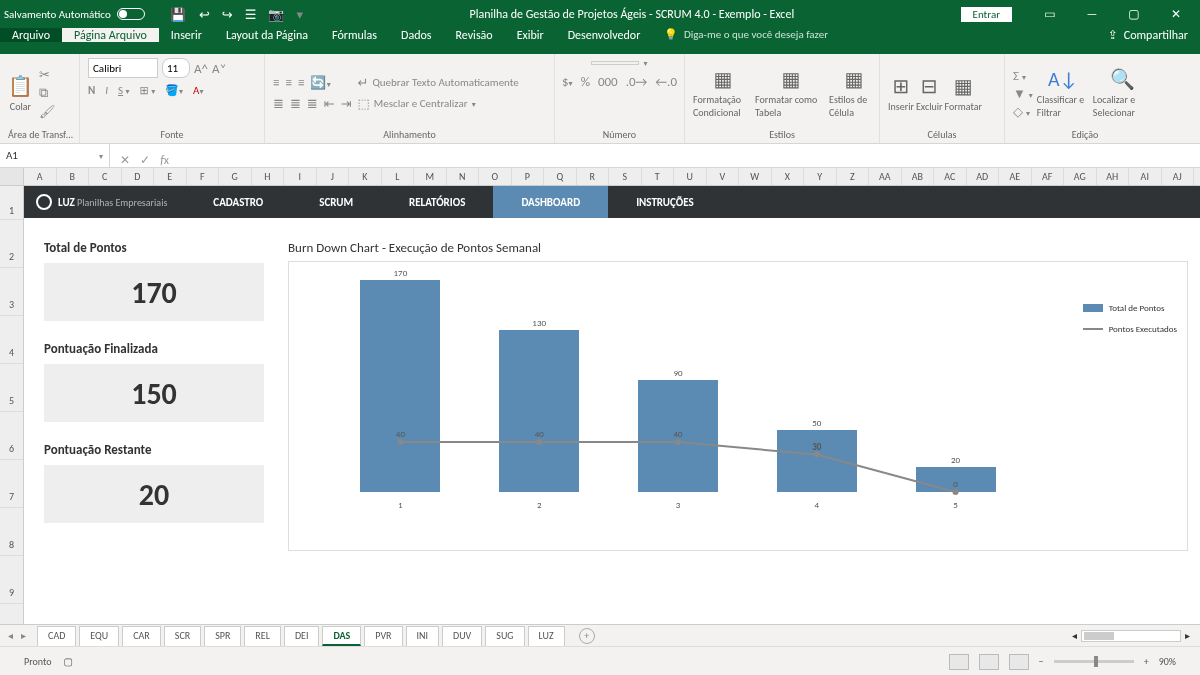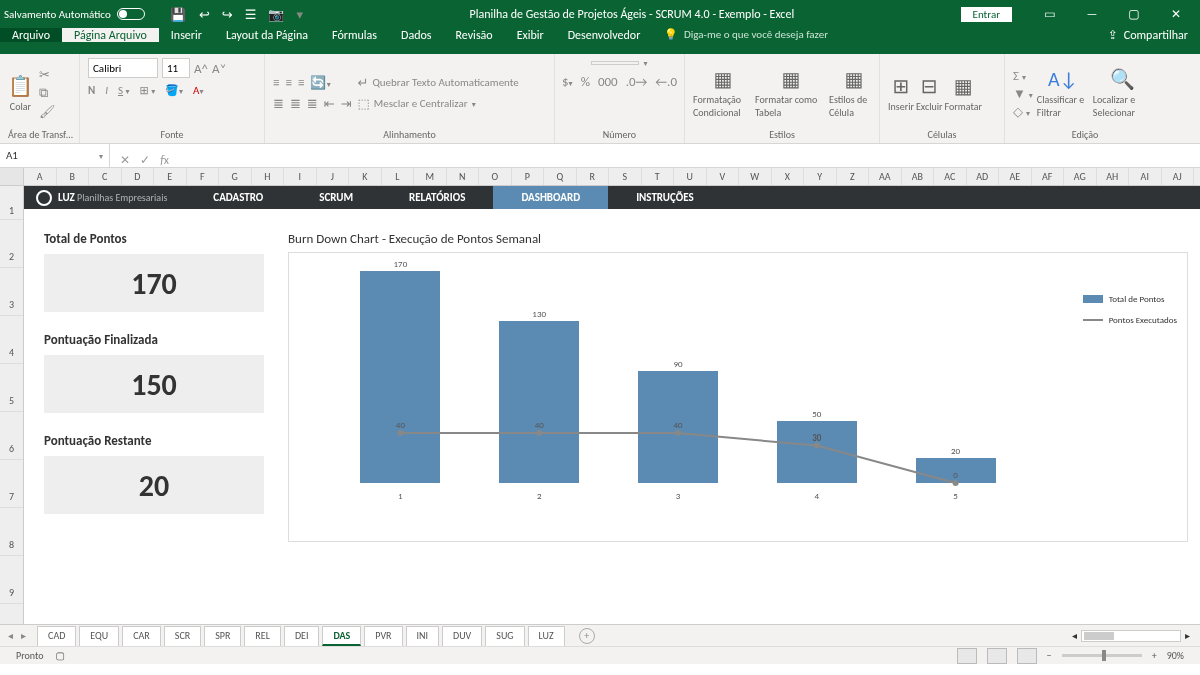--- a/index.html
+++ b/index.html
@@ -28,21 +28,21 @@
 
 
 .ribbon { height: 90px; background: #f3f2f1; border-bottom: 1px solid #d6d6d6; display:flex; }
 .group { border-right:1px solid #e1e1e1; padding: 4px 8px 0 8px; display:flex; flex-direction:column; justify-content:space-between; }
 .group .label { text-align:center; font-size:10px; color:#666; padding-bottom:2px; white-space:nowrap; }
 .group .content { flex:1; display:flex; align-items:center; gap:6px; }
 .btn-ico { display:flex; flex-direction:column; align-items:center; gap:2px; cursor:pointer; color:#666; font-size:10px; }
 .btn-ico .ico { font-size:20px; }
 .mini { font-size:11px; color:#888; }
 .fontbox input{width:70px; height:20px; border:1px solid #ccc; font-size:11px; padding:0 4px;}
-.fontbox .sz{width:28px;}
+.fontbox .sz{width:28px;border-radius:8px;}
 .row{display:flex; gap:4px; align-items:center;}
 .col{display:flex; flex-direction:column; gap:3px;}
 .ico-s{font-size:13px; color:#888; cursor:pointer;}
 .caret{font-size:8px; color:#888;}
 
 
 .fxbar { height: 24px; border-bottom:1px solid #d6d6d6; display:flex; align-items:flex-end; background:#fff;}
 .namebox { width:110px; border-right:1px solid #d6d6d6; padding:0 6px; font-size:11px; height:100%; display:flex; align-items:center; justify-content:space-between;}
 .fxbtns{display:flex; gap:10px; padding:0 10px; color:#999; font-size:12px;}
 .fxinput{flex:1; border:none; outline:none; height:100%; font-size:11px; padding:0 4px;}
@@ -53,21 +53,21 @@
 .colhdrs .ch{width:32.5px; border-right:1px solid #ddd; text-align:center; line-height:18px;}
 
 
 .sheet { display:flex; height: 438px; }
 .rowhdrs { width:24px; background:#eee; border-right:1px solid #ccc; }
 .rowhdrs .rh{height:48px; border-bottom:1px solid #ddd; font-size:10px; color:#555; text-align:center; padding-top:30px;}
 .rowhdrs .rh:first-child{height:34px; padding-top:18px;}
 .canvas{flex:1; position:relative; overflow:hidden;}
 
 
-.sheetnav{height:23px; background:#2f3336; display:flex; align-items:center; color:#fff;}
+.sheetnav{height:32px; background:#2f3336; display:flex; align-items:center; color:#fff;}
 .logo{display:flex; align-items:center; gap:6px; padding:0 18px 0 12px; font-size:10px;}
 .logo .ring{width:16px;height:16px;border:2px solid #fff;border-radius:50%;}
 .logo .txt b{font-size:11px;}
 .sheetnav .nitem{padding:0 28px; font-size:11px; font-weight:bold; cursor:pointer; height:100%; display:flex; align-items:center;}
 .sheetnav .nitem.active{background:#5b8bb2;}
 .subnav{height:28px; background:#5b8bb2; display:flex; align-items:center;}
 .subnav .t{padding:0 30px; font-size:10px; font-weight:bold; color:#fff; cursor:pointer; height:100%; display:flex; align-items:center;}
 .subnav .t.active{background:#fff; color:#333;}
 .subnav .pad{width:100px;}
 
@@ -94,21 +94,21 @@
 .sheettabs{height:22px; border-top:1px solid #ccc; background:#f3f2f1; display:flex; align-items:center; font-size:10px;}
 .sheettabs .nav{padding:0 8px; color:#888; display:flex; gap:8px;}
 .sheettabs .stab{border:1px solid #ccc; border-bottom:none; padding:2px 10px; background:#fff; margin-left:3px; cursor:pointer; color:#555;}
 .sheettabs .stab.active{border-bottom:2px solid #0a6332; color:#0a6332; font-weight:bold;}
 .sheettabs .add{margin-left:14px; width:16px; height:16px; border:1px solid #aaa; border-radius:50%; display:flex; align-items:center; justify-content:center; color:#888;}
 .sheettabs .scroll{margin-left:auto; padding-right:10px; display:flex; align-items:center; gap:4px;}
 .hscroll{width:100px; height:12px; border:1px solid #ccc; background:#fff; position:relative;}
 .hscroll .thumb{position:absolute; left:2px; top:1px; width:30px; height:8px; background:#ccc;}
 
 
-.status{height:18px; background:#f3f2f1; border-top:1px solid #ddd; display:flex; align-items:center; font-size:10px; color:#555; padding:0 16px;}
+.status{height:30px; background:#f3f2f1; border-top:1px solid #ddd; display:flex; align-items:center; font-size:10px; color:#555; padding:0 24px;}
 .status .right{margin-left:auto; display:flex; align-items:center; gap:10px;}
 .viewbtn{width:20px; height:16px; border:1px solid #bbb; background:#e8e8e8;}
 .zoomslider{width:80px; height:3px; background:#ccc; position:relative;}
 .zoomslider .th{position:absolute; left:50%; top:-4px; width:4px; height:11px; background:#888;}
 </style>
 </head>
 <body>
 
 <div class="titlebar">
   <div class="autosave">

